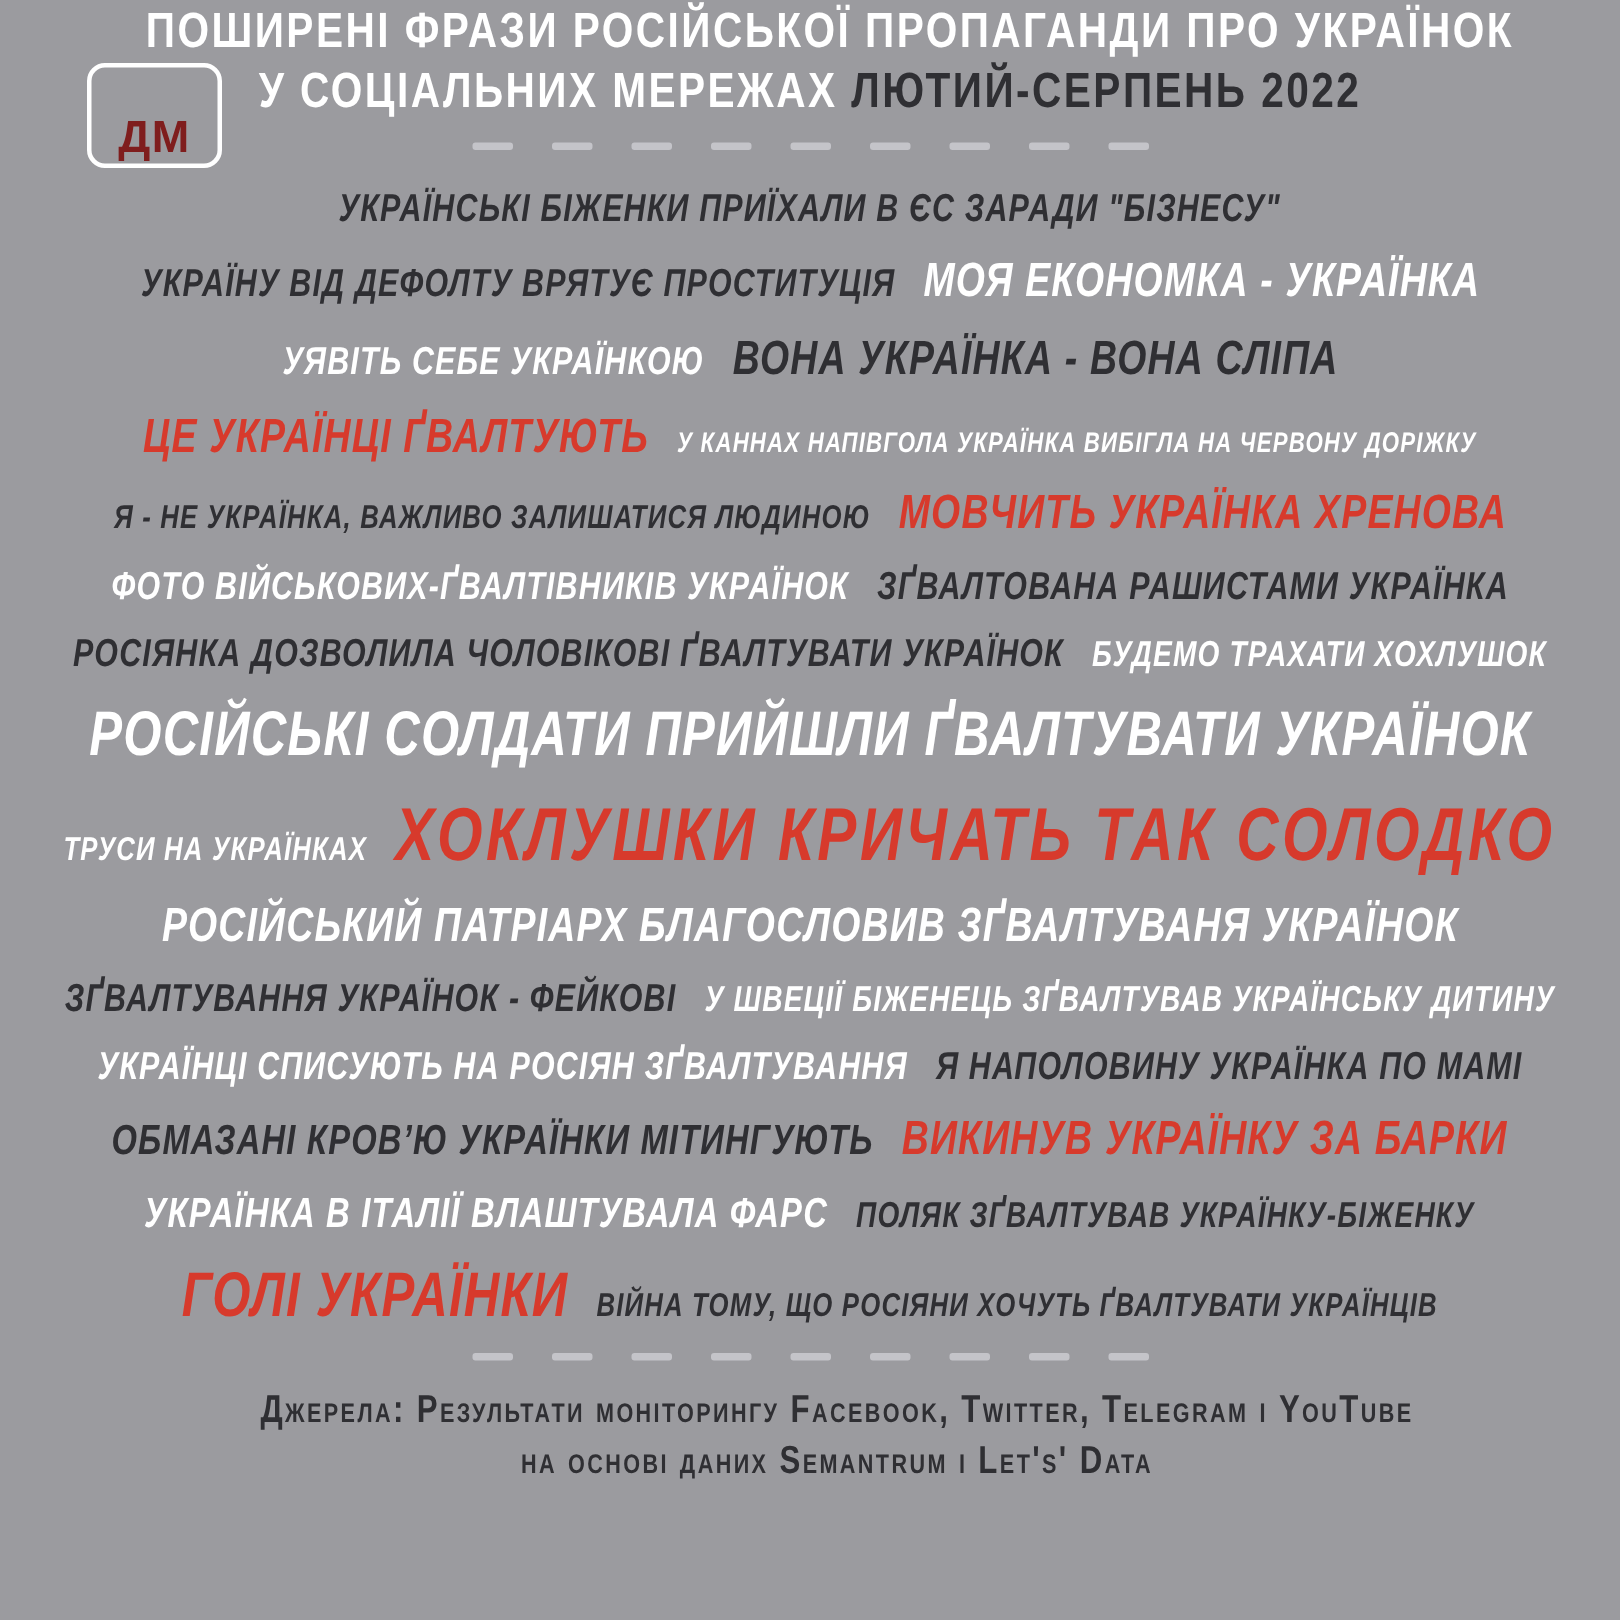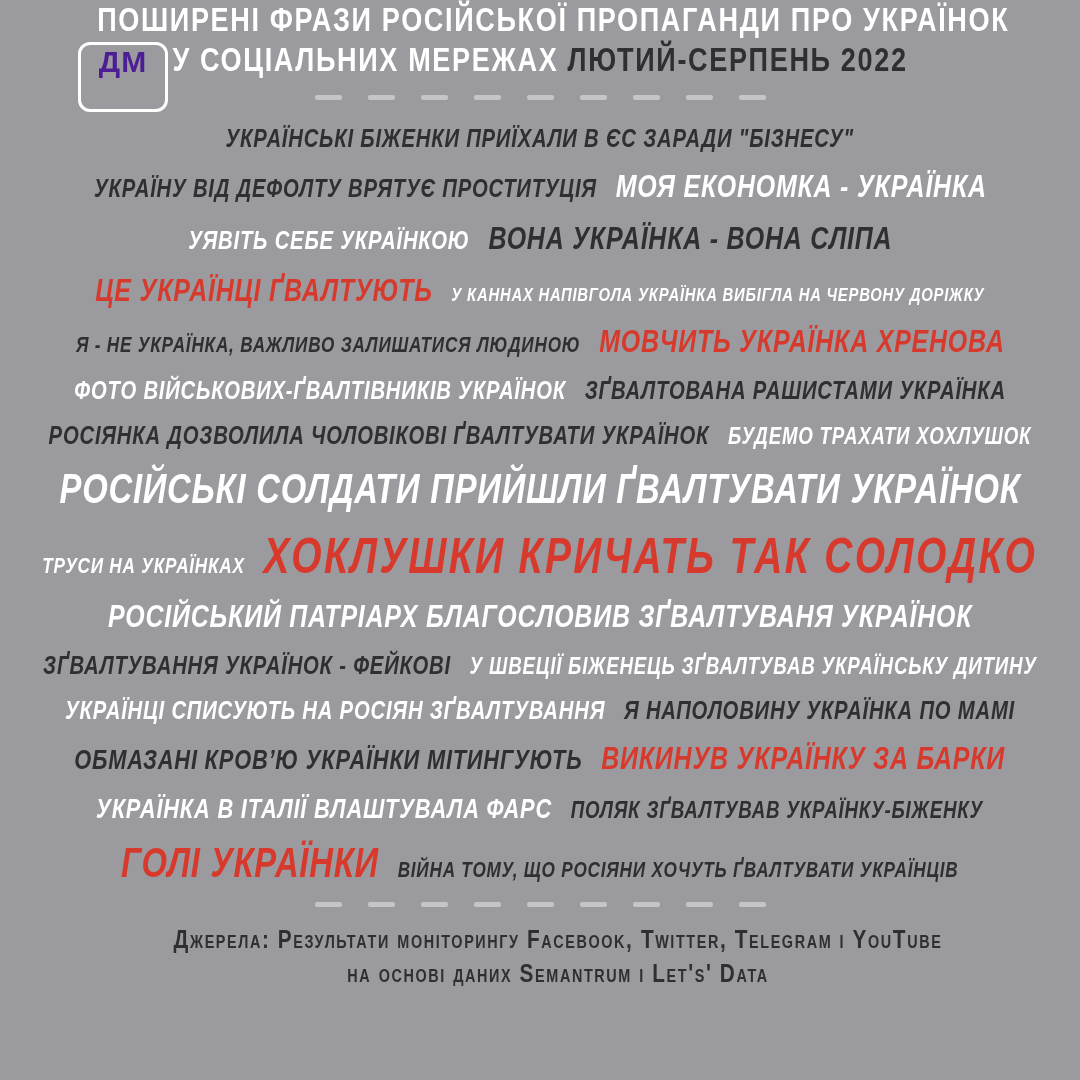--- a/index.html
+++ b/index.html
@@ -8,22 +8,22 @@
     font-family:"Liberation Sans", sans-serif;
   }
   .poster{
     position:relative;width:1080px;height:1080px;
     background:var(--bg,#9b9b9f);
   }
   
   .logo{
     position:absolute;left:58px;top:42px;width:84px;height:64px;
     border:3px solid #ffffff;border-radius:12px;
-    display:flex;align-items:flex-start;justify-content:center;
-    color:#4c1d95;font-weight:bold;font-size:30px;letter-spacing:1px;margin-left:20px;
+    display:flex;align-items:flex-end;justify-content:center;
+    color:#7f1d1d;font-weight:bold;font-size:30px;letter-spacing:1px;
   }
   
   .header{text-align:center;}
   .title-line{
     font-size:33px;color:#ffffff;letter-spacing:2px;line-height:1.2;
     transform:scaleX(0.82);transform-origin:center;white-space:nowrap;
     font-weight:bold;
   }
   .title-dark{color:var(--dark,#2f2f33);}
   

